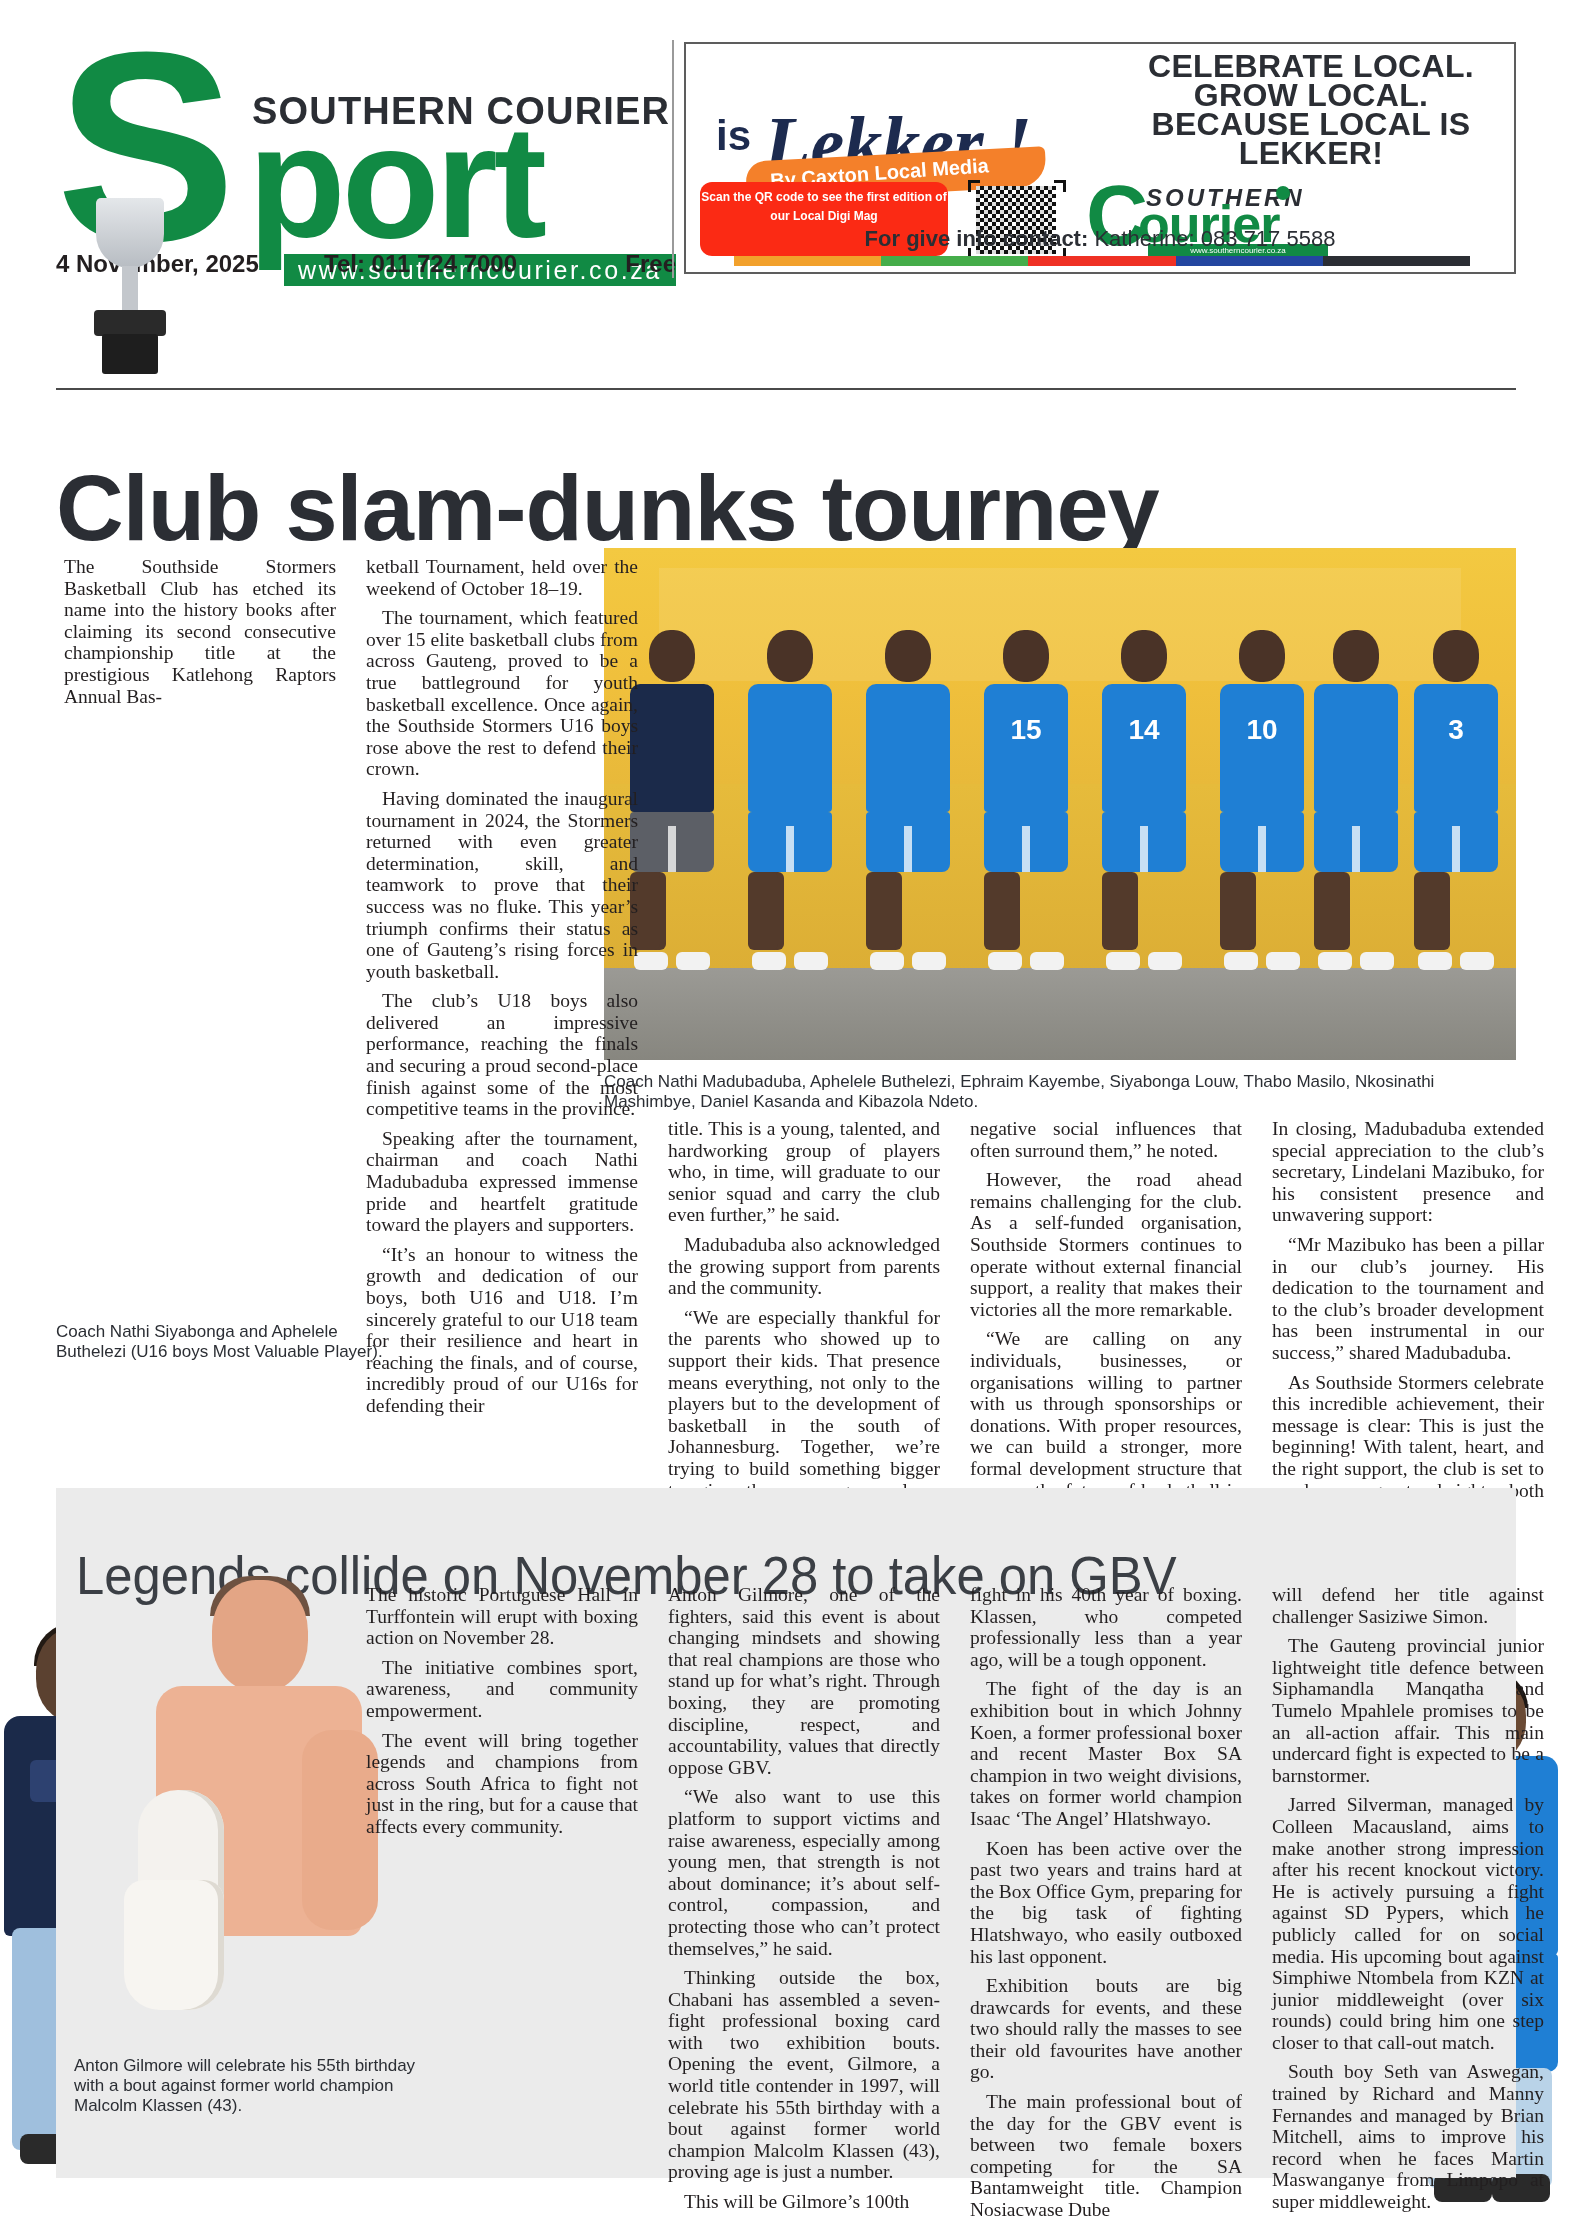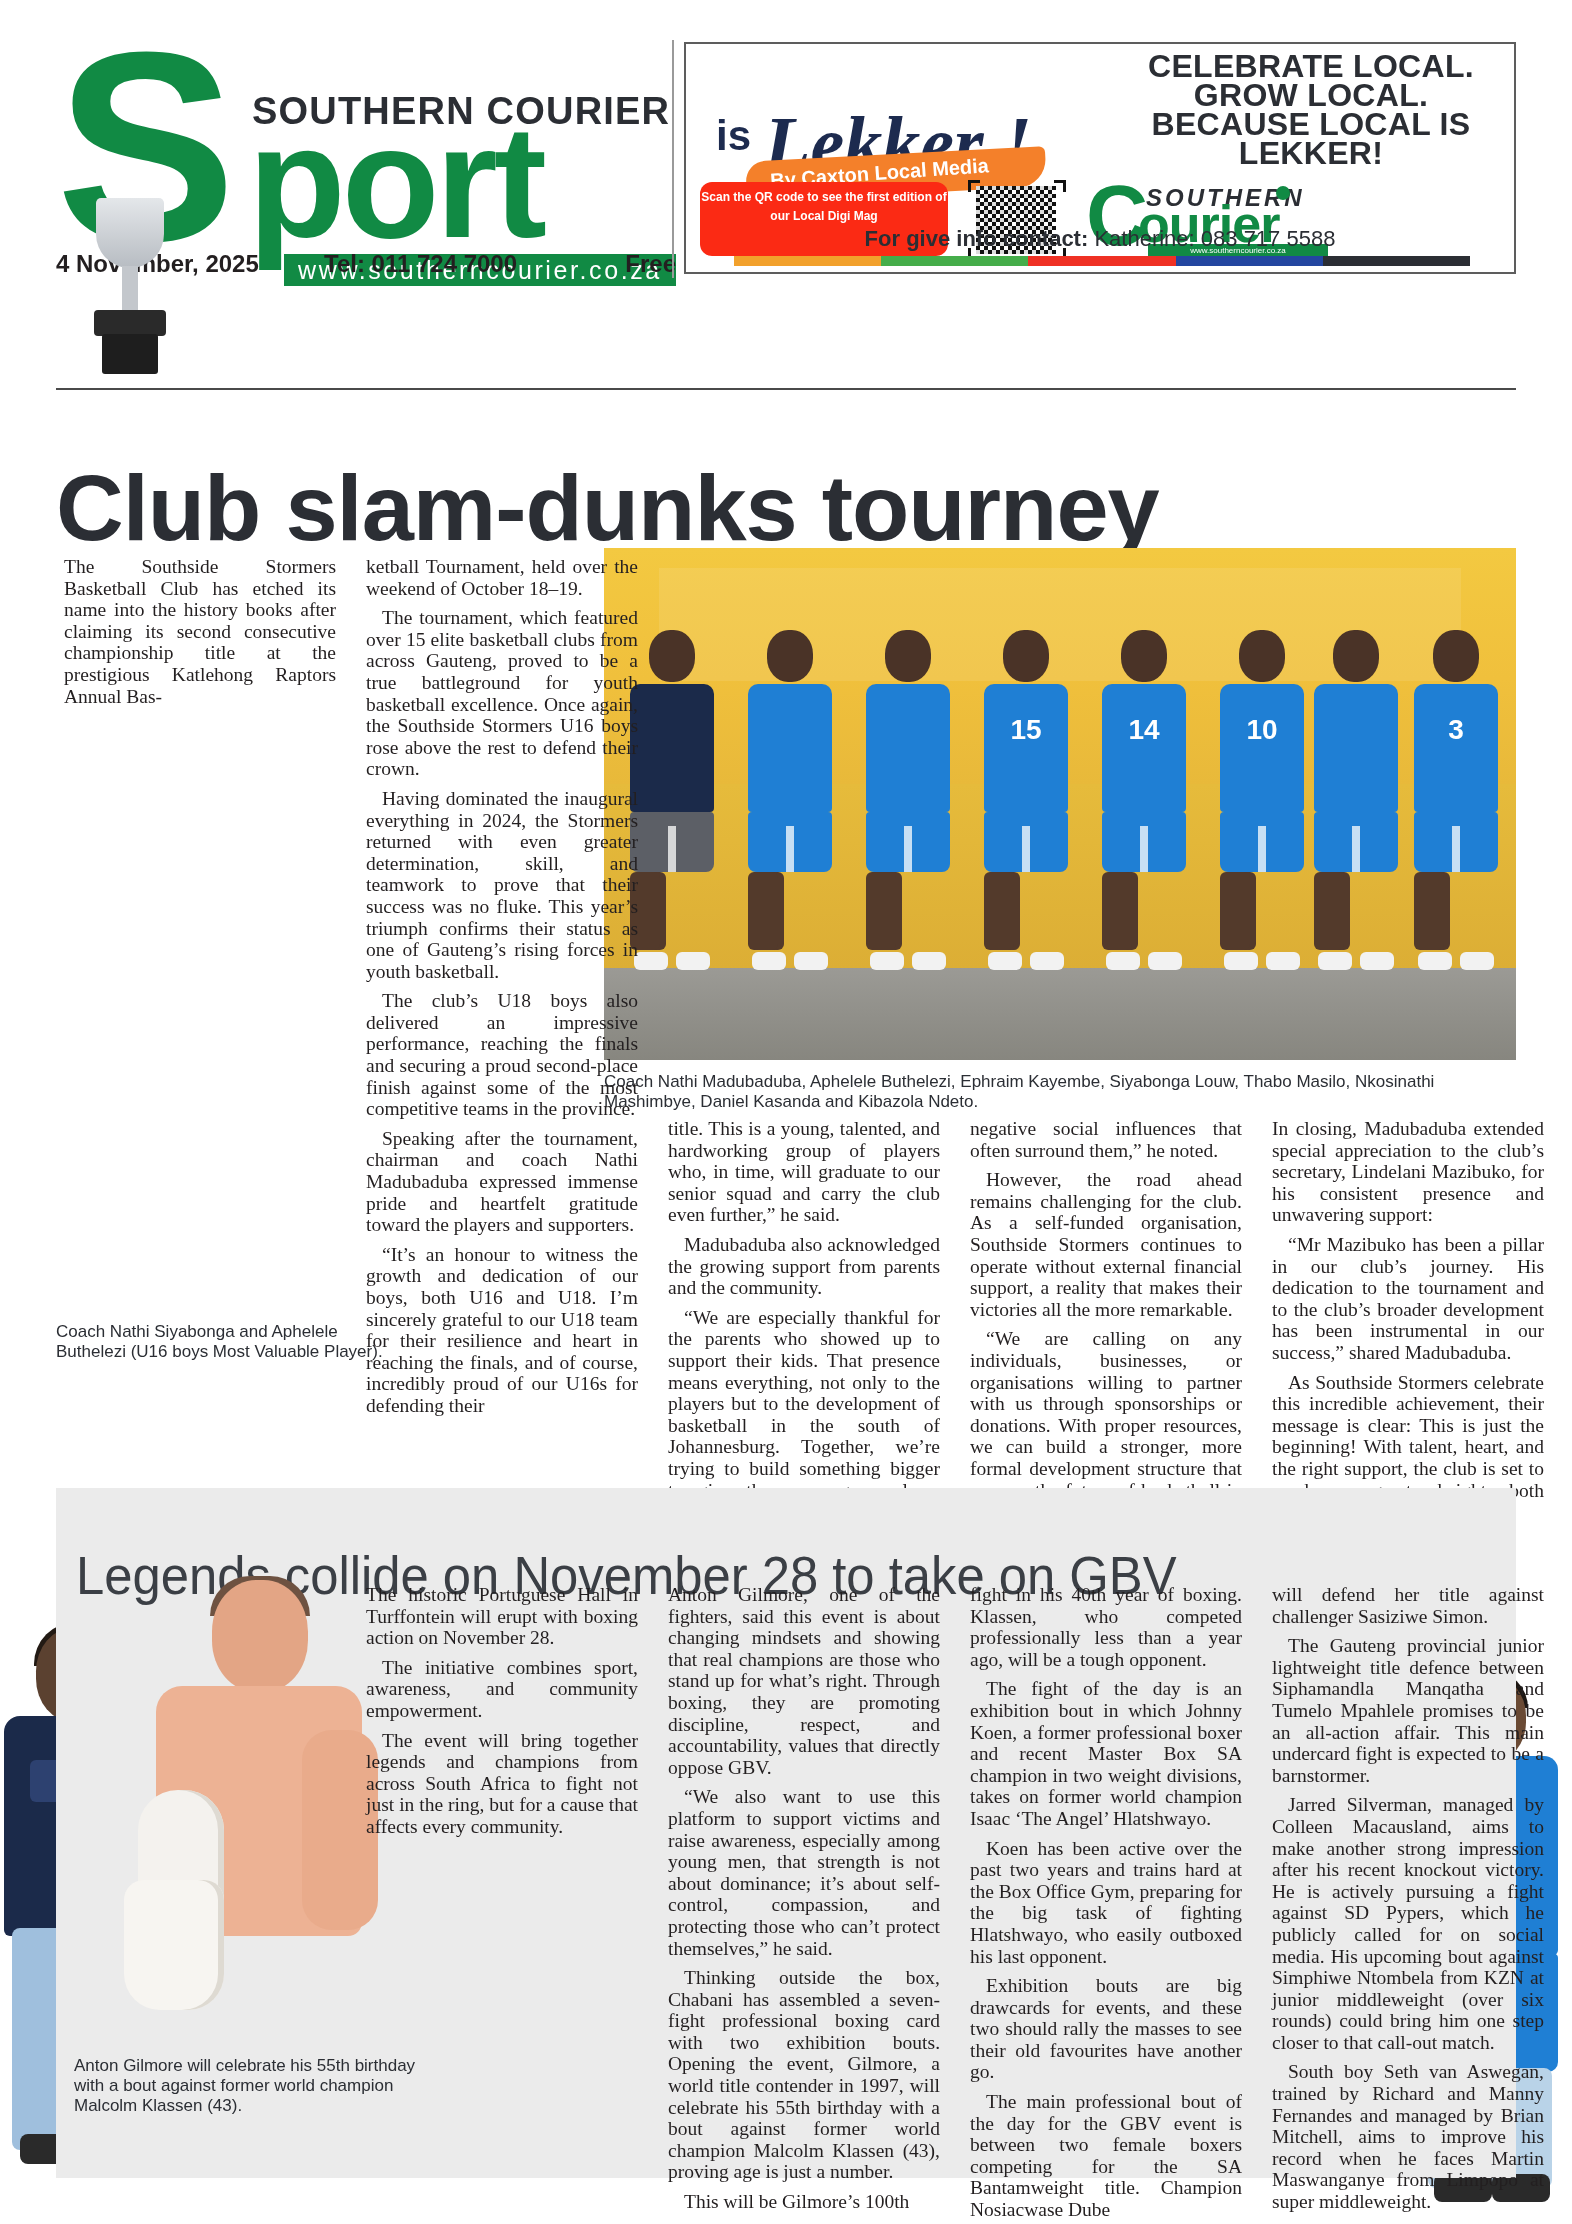--- a/index.html
+++ b/index.html
@@ -503,21 +503,21 @@
 
 <div class="cap-left">Coach Nathi Siyabonga and Aphelele Buthelezi (U16 boys Most Valuable Player).</div>
 
 <div class="art1">
   <div class="col a1c1">
     <p class="first">The Southside Stormers Basketball Club has etched its name into the history books after claiming its second consecutive championship title at the prestigious Katlehong Raptors Annual Bas-</p>
   </div>
   <div class="col a1c2">
     <p class="first">ketball Tournament, held over the weekend of October 18–19.</p>
     <p>The tournament, which featured over 15 elite basketball clubs from across Gauteng, proved to be a true battleground for youth basketball excellence. Once again, the Southside Stormers U16 boys rose above the rest to defend their crown.</p>
-    <p>Having dominated the inaugural everything in 2024, the Stormers returned with even greater determination, skill, and teamwork to prove that their success was no fluke. This year’s triumph confirms their status as one of Gauteng’s rising forces in youth basketball.</p>
+    <p>Having dominated the inaugural tournament in 2024, the Stormers returned with even greater determination, skill, and teamwork to prove that their success was no fluke. This year’s triumph confirms their status as one of Gauteng’s rising forces in youth basketball.</p>
     <p>The club’s U18 boys also delivered an impressive performance, reaching the finals and securing a proud second-place finish against some of the most competitive teams in the province.</p>
     <p>Speaking after the tournament, chairman and coach Nathi Madubaduba expressed immense pride and heartfelt gratitude toward the players and supporters.</p>
     <p>“It’s an honour to witness the growth and dedication of our boys, both U16 and U18. I’m sincerely grateful to our U18 team for their resilience and heart in reaching the finals, and of course, incredibly proud of our U16s for defending their</p>
   </div>
   <div class="col a1c3">
     <p class="first">title. This is a young, talented, and hardworking group of players who, in time, will graduate to our senior squad and carry the club even further,” he said.</p>
     <p>Madubaduba also acknowledged the growing support from parents and the community.</p>
     <p>“We are especially thankful for the parents who showed up to support their kids. That presence means everything, not only to the players but to the development of basketball in the south of Johannesburg. Together, we’re trying to build something bigger to give these young people a chance to dream, to develop, and to stay away from the</p>
   </div>
   <div class="col a1c4">

